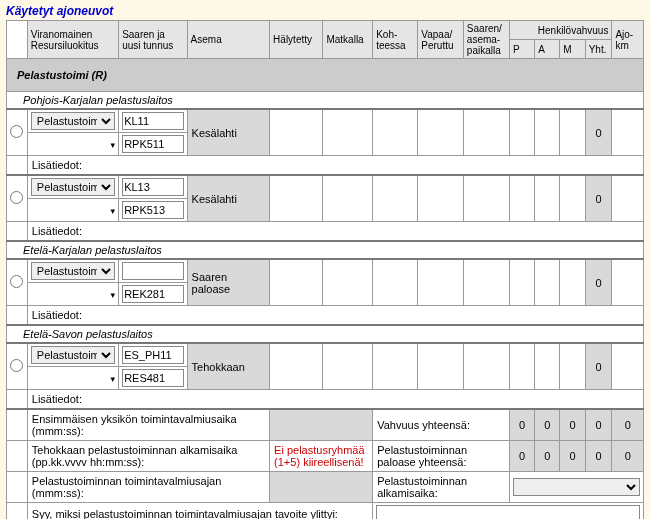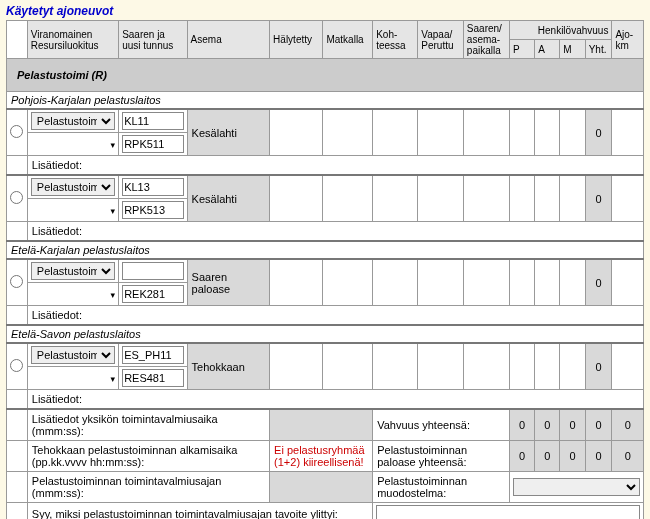--- a/index.html
+++ b/index.html
@@ -2,21 +2,21 @@
 <html><head>
 <meta charset="utf-8">
 <style>
 body{margin:0;font-family:Arial,sans-serif;font-size:11px;background:#fdf9e6;color:#000}
 .container{padding:4px 6px;width:650px;box-sizing:border-box}
 .title{color:#00c;font-style:italic;font-weight:bold;font-size:12px;margin-bottom:2px}
 table{border-collapse:collapse;width:100%;background:#fff}
 th,td{border:1px solid #999;padding:2px 3px;vertical-align:middle;text-align:left;font-weight:normal}
 th{background:#e5e5e5;font-size:10px}
 .grp-hdr{background:#ccc;font-style:italic;font-weight:bold;padding:10px}
-.sub-hdr{font-style:italic;padding:2px 4px;background:#fff}
+.sub-hdr{font-style:italic;padding:2px 16px;background:#fff}
 .radio-cell{width:14px;text-align:center;background:#fff}
 select,input[type=text]{font-size:11px;border:1px solid #888;box-sizing:border-box;height:18px;padding:1px}
 select.wide{width:100%}
 .id-inp{width:100%}
 .gray{background:#d9d9d9}
 .lbl{padding:3px 4px}
 .red{color:#c00}
 .num{text-align:center;width:20px;background:#d9d9d9}
 .hdr-group{text-align:right}
 .small-col{width:20px}
@@ -167,45 +167,45 @@
 <td class="dd-arrow" style="text-align:right"></td>
 <td><input type="text" class="id-inp" value="RES481" style=""></td>
 </tr>
 <tr>
           <td></td>
           <td colspan="13" class="lbl">Lisätiedot:</td>
         </tr>
 
 <tr class="thick-top">
 <td></td>
-<td colspan="3" class="lbl">Lisätiedot yksikön toimintavalmiusaika (mmm:ss):</td>
+<td colspan="3" class="lbl">Ensimmäisen yksikön toimintavalmiusaika (mmm:ss):</td>
 <td colspan="2" class="gray"></td>
 <td colspan="3" class="lbl">Vahvuus yhteensä:</td>
 <td class="num">0</td>
 <td class="num">0</td>
 <td class="num">0</td>
 <td class="num">0</td>
 <td class="num">0</td>
 </tr>
 <tr>
 <td></td>
 <td colspan="3" class="lbl">Tehokkaan pelastustoiminnan alkamisaika (pp.kk.vvvv hh:mm:ss):</td>
-<td colspan="2" class="lbl red">Ei pelastusryhmää (1+2) kiireellisenä!</td>
+<td colspan="2" class="lbl red">Ei pelastusryhmää (1+5) kiireellisenä!</td>
 <td colspan="3" class="lbl">Pelastustoiminnan paloase yhteensä:</td>
 <td class="num">0</td>
 <td class="num">0</td>
 <td class="num">0</td>
 <td class="num">0</td>
 <td class="num">0</td>
 </tr>
 <tr>
 <td></td>
 <td colspan="3" class="lbl">Pelastustoiminnan toimintavalmiusajan (mmm:ss):</td>
 <td colspan="2" class="gray"></td>
-<td colspan="3" class="lbl">Pelastustoiminnan muodostelma:</td>
+<td colspan="3" class="lbl">Pelastustoiminnan alkamisaika:</td>
 <td colspan="5"><select class="wide"><option></option></select></td>
 </tr>
 <tr>
 <td></td>
 <td colspan="5" class="lbl">Syy, miksi pelastustoiminnan toimintavalmiusajan tavoite ylittyi:</td>
 <td colspan="8"><input type="text" style="width: 100%;"></td>
 </tr>
 </tbody>
     </table>
 </div>

